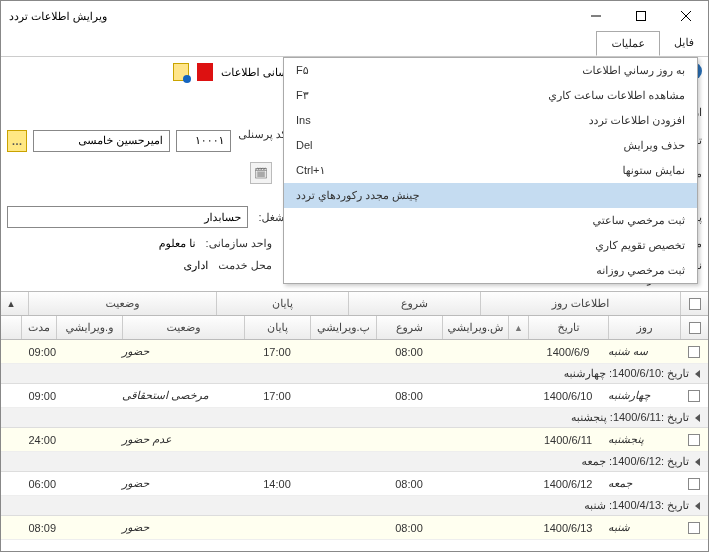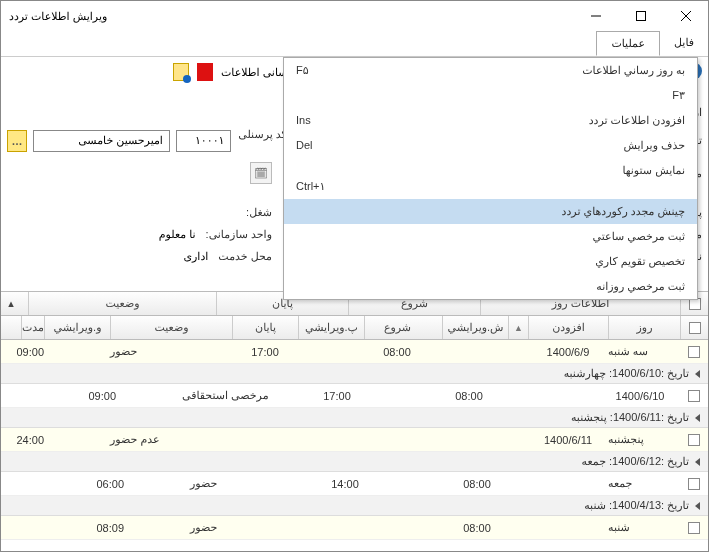--- a/index.html
+++ b/index.html
@@ -9,41 +9,41 @@
 .titlebar .ctrl { width: 45px; height: 30px; display: flex; align-items: center; justify-content: center; cursor: pointer; }
 .titlebar .ctrl svg { width:10px; height:10px; }
 .titlebar .title { direction: rtl; padding: 0 8px; color:#000; }
 .menubar { height: 26px; border-bottom: 1px solid #ccc; display:flex; align-items: stretch; direction: rtl; background:#fff; }
 .menubar .item { padding: 5px 14px 8px 14px; cursor:pointer; color:#222; }
 .menubar .item.open { border:1px solid #aaa; border-bottom:1px solid #fff; background:#fff; position:relative; z-index:3; }
 .toolbar-row { position:absolute; top:56px; right:0; height:28px; display:flex; align-items:center; direction:rtl; gap:10px; padding-right:6px; }
 .badge-save { width:18px; height:18px; border-radius:50%; background:#2a6fb5; display:inline-flex; align-items:center; justify-content:center; color:#fff; font-size:10px;}
 .dropdown { position:absolute; top:56px; right:10px; width:415px; background:#fff; border:1px solid #aaa; box-shadow:2px 2px 4px rgba(0,0,0,.2); z-index:2; }
 .dropdown .row { display:flex; justify-content:space-between; padding:6px 12px; cursor:pointer; color:#333;}
-.dropdown .row.hl { background:#c5dcf1; }
+.dropdown .row.hl { background:#c5dcf1;justify-content:flex-end; }
 .form-area { position:absolute; top:96px; right:0; left:0; padding:4px 0 0 0; direction:rtl;}
 .form-line { display:flex; align-items:center; gap:10px; padding:4px 6px; margin:1px 0;}
 .lbl { color:#333; min-width:70px; text-align:right;}
 .calbtn { width:22px; height:22px; border:1px solid #bbb; background:#f3f3f3; display:inline-flex; align-items:center; justify-content:center; cursor:pointer; color:#555;}
 .inputlike { border:1px solid #888; height:22px; padding:0 6px; display:flex; align-items:center; background:#fff; direction:rtl;}
 .dots { width:22px; height:22px; background:#ffe884; border:1px solid #c9a200; display:inline-flex; align-items:center; justify-content:center; cursor:pointer; font-weight:bold; color:#555;}
 .section-title { position:absolute; top:272px; right:10px; color:#333; }
 .table-wrap { position:absolute; top:290px; left:0; right:0; bottom:0; border-top:1px solid #bbb; overflow:hidden; background:#fff;}
 .header1 { display:flex; direction:rtl; border-bottom:1px solid #bbb; background:linear-gradient(#fefefe,#ececec); height:24px;}
 .header2 { display:flex; direction:rtl; border-bottom:1px solid #bbb; background:linear-gradient(#fefefe,#ececec); height:24px;}
 .hcell { border-left:1px solid #ccc; display:flex; align-items:center; justify-content:center; color:#444; }
-.c-chk{width:28px;} .c-day{width:72px;} .c-date{width:80px;} .c-sort{width:20px;} .c-sv{width:66px;margin-left:12px;} .c-start{width:66px;} .c-pv{width:66px;} .c-end{width:66px;} .c-status{width:122px;} .c-vv{width:66px;} .c-dur{flex:1;} .c-scroll{width:20px;border-left:none;}
+.c-chk{width:28px;} .c-day{width:72px;} .c-date{width:80px;} .c-sort{width:20px;} .c-sv{width:66px;} .c-start{width:66px;} .c-pv{width:66px;} .c-end{width:66px;} .c-status{width:122px;} .c-vv{width:66px;} .c-dur{flex:1;} .c-scroll{width:20px;border-left:none;}
 .hgroup-date{width:200px;} .hgroup-start{width:132px;} .hgroup-end{width:132px;} .hgroup-status{width:188px;} .hgroup-dur{flex:1;border-left:none;}
 .rows { overflow:auto; }
 .group-row { background:#f2f2f2; border-bottom:1px solid #ddd; padding:3px 8px 3px 0; direction:rtl; color:#333; display:flex; align-items:center; gap:6px;}
 .data-row { display:flex; direction:rtl; height:24px; border-bottom:1px solid #eee; align-items:center;}
 .data-row.alt { background:#fffff0; }
 .data-row.dim { color:#c9c9a5; background:#fffff0;}
 .dcell { display:flex; align-items:center; justify-content:center; height:100%; color:#333;}
-.dcell.right{ justify-content:flex-end; padding-left:0; padding-right:8px;}
+.dcell.right{ justify-content:flex-end; padding-left:0; padding-right:8px;font-style:italic;}
 .dcell.left{ justify-content:flex-start; padding-left:8px;}
 .chkbox { width:12px; height:12px; border:1px solid #888; background:#fff; display:inline-block;}
 .triangle { width:0; height:0; border-top:4px solid transparent; border-bottom:4px solid transparent; border-right:5px solid #555; display:inline-block;}
 .sort-arrow{ font-size:9px; color:#777;}
 .right-tools { position:absolute; top:62px; left:172px; display:flex; gap:8px; align-items:center; direction:rtl;}
 .ic-sehat { width:18px;height:18px;border-radius:50%;background:radial-gradient(circle at 35% 35%, #666,#222);}
 .ic-excel { width:16px;height:18px;background:#d11;}
 .ic-docs { width:16px;height:18px;background:#ffe58a;border:1px solid #caa400; position:relative;}
 .ic-docs::after{content:"";position:absolute;right:-3px;bottom:-3px;width:8px;height:8px;background:#1565c0;border-radius:50%;}
 </style>
@@ -87,33 +87,34 @@
   <span class="ic-excel"></span>
   <span class="ic-docs"></span>
 </div>
 
 <div class="dropdown" id="dd">
     <div class="row">
       <span>به روز رساني اطلاعات</span>
       <span style="direction: ltr;">F۵</span>
     </div>
     <div class="row">
+      <span>مشاهده اطلاعات ساعت کاري</span>
       <span style="direction: ltr;">F۳</span>
     </div>
     <div class="row">
       <span>افزودن اطلاعات تردد</span>
       <span style="direction: ltr;">Ins</span>
     </div>
     <div class="row">
       <span>حذف ویرایش</span>
       <span style="direction: ltr;">Del</span>
     </div>
     <div class="row">
       <span>نمایش ستونها</span>
-      <span style="direction: ltr; margin-top: 16px;">Ctrl+۱</span>
+      <span style="direction: ltr;">Ctrl+۱</span>
     </div>
     <div class="row hl">
       <span>چینش مجدد رکوردهاي تردد</span>
       <span style="direction: ltr;"></span>
     </div>
     <div class="row">
       <span>ثبت مرخصي ساعتي</span>
       <span style="direction: ltr;"></span>
     </div>
     <div class="row">
@@ -142,20 +143,21 @@
   <div class="form-line">
     <span class="lbl">مشخص</span>
     <span style="width:340px"></span>
     <span class="calbtn">🗓</span>
   </div>
   <div style="height:12px"></div>
   <div class="form-line">
     <span class="lbl">پست:</span>
     <span style="width:340px"></span>
     <span class="lbl" style="min-width:auto">شغل:</span>
+    <span class="inputlike" style="width:250px">حسابدار</span>
   </div>
   <div class="form-line">
     <span class="lbl">مرکز ه</span>
     <span style="width:340px"></span>
     <span class="lbl" style="min-width:auto">واحد سازمانی:</span>
     <span>نا معلوم</span>
   </div>
   <div class="form-line">
     <span class="lbl">نوع اس</span>
     <span style="width:340px"></span>
@@ -176,21 +178,21 @@
     <div class="hcell hgroup-end">پایان</div>
     <div class="hcell hgroup-status">وضعیت</div>
     <div class="hcell hgroup-dur"></div>
     <div class="hcell c-scroll">▴</div>
   </div>
   <div class="header2">
     <div class="hcell c-chk">
         <span class="chkbox"></span>
       </div>
     <div class="hcell c-day">روز</div>
-    <div class="hcell c-date">افزودن</div>
+    <div class="hcell c-date">تاریخ</div>
     <div class="hcell c-sort">
         <span class="sort-arrow">▲</span>
       </div>
     <div class="hcell c-sv">ش.ویرایشي</div>
     <div class="hcell c-start">شروع</div>
     <div class="hcell c-pv">پ.ویرایشي</div>
     <div class="hcell c-end">پایان</div>
     <div class="hcell c-status">وضعیت</div>
     <div class="hcell c-vv">و.ویرایشي</div>
     <div class="hcell c-dur">مدت</div>
@@ -213,20 +215,21 @@
         <div class="dcell c-dur left">09:00</div>
       </div>
       <div class="group-row">
         <span class="triangle"></span>
         <span>تاریخ :1400/6/10: چهارشنبه</span>
       </div>
       <div class="data-row">
         <div class="dcell c-chk">
           <span class="chkbox"></span>
         </div>
+        <div class="dcell c-day right">چهارشنبه</div>
         <div class="dcell c-date">1400/6/10</div>
         <div class="dcell c-sort"></div>
         <div class="dcell c-sv"></div>
         <div class="dcell c-start">08:00</div>
         <div class="dcell c-pv"></div>
         <div class="dcell c-end">17:00</div>
         <div class="dcell c-status right">مرخصی استحقاقی</div>
         <div class="dcell c-vv"></div>
         <div class="dcell c-dur left">09:00</div>
       </div>
@@ -251,38 +254,40 @@
       </div>
       <div class="group-row">
         <span class="triangle"></span>
         <span>تاریخ :1400/6/12: جمعه</span>
       </div>
       <div class="data-row">
         <div class="dcell c-chk">
           <span class="chkbox"></span>
         </div>
         <div class="dcell c-day right">جمعه</div>
+        <div class="dcell c-date">1400/6/12</div>
         <div class="dcell c-sort"></div>
         <div class="dcell c-sv"></div>
         <div class="dcell c-start">08:00</div>
         <div class="dcell c-pv"></div>
         <div class="dcell c-end">14:00</div>
         <div class="dcell c-status right">حضور</div>
         <div class="dcell c-vv"></div>
         <div class="dcell c-dur left">06:00</div>
       </div>
       <div class="group-row">
         <span class="triangle"></span>
         <span>تاریخ :1400/4/13: شنبه</span>
       </div>
       <div class="data-row alt">
         <div class="dcell c-chk">
           <span class="chkbox"></span>
         </div>
         <div class="dcell c-day right">شنبه</div>
+        <div class="dcell c-date">1400/6/13</div>
         <div class="dcell c-sort"></div>
         <div class="dcell c-sv"></div>
         <div class="dcell c-start">08:00</div>
         <div class="dcell c-pv"></div>
         <div class="dcell c-end"></div>
         <div class="dcell c-status right">حضور</div>
         <div class="dcell c-vv"></div>
         <div class="dcell c-dur left">08:09</div>
       </div>
     </div>

